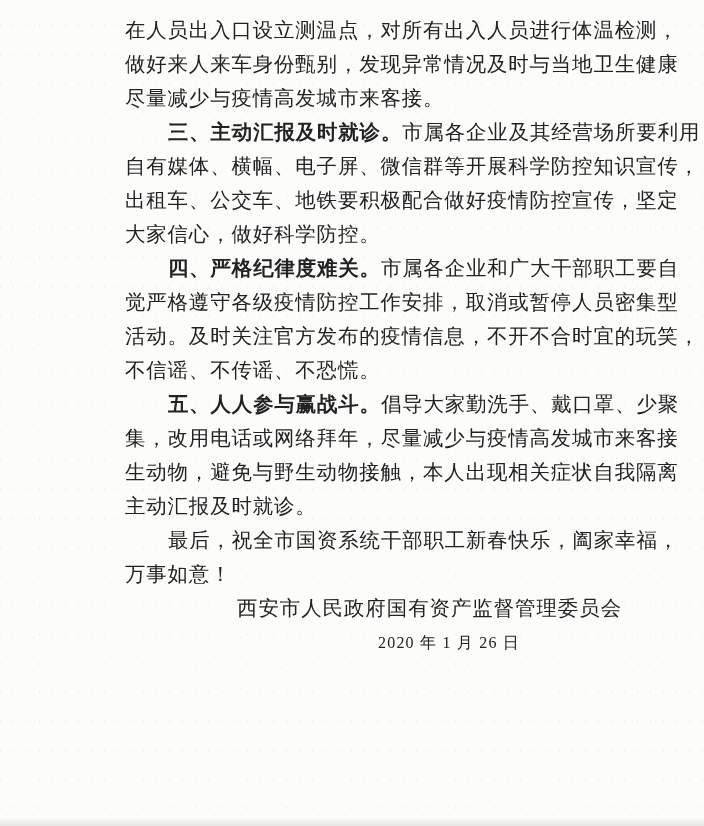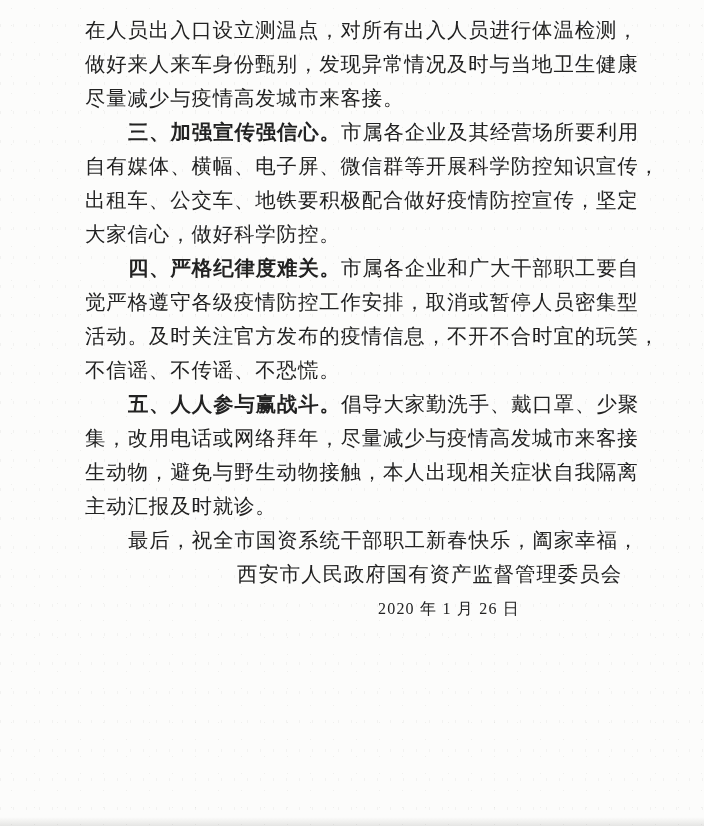--- a/index.html
+++ b/index.html
@@ -45,20 +45,21 @@
     top: 13px;
     width: 566px;
   }
   .line {
     height: 34px;
     line-height: 34px;
     font-size: 20.4px;
     letter-spacing: 0.9px;
     white-space: nowrap;
     color: var(--ink);
+    margin-left: 40px;
   }
   .indent {
     display: inline-block;
     width: 43px;
     height: 1px;
   }
   .lead {
     font-weight: 700;
     font-family: "Liberation Sans", "DejaVu Sans", sans-serif;
     letter-spacing: 0.9px;
@@ -88,32 +89,33 @@
 </style>
 </head>
 <body>
 
 <div class="page">
   <div class="doc-body">
     <div id="doc-lines">
         <div class="line"><span>在人员出入口设立测温点，对所有出入人员进行体温检测，</span></div>
         <div class="line"><span>做好来人来车身份甄别，发现异常情况及时与当地卫生健康</span></div>
         <div class="line"><span>尽量减少与疫情高发城市来客接。</span></div>
-        <div class="line"><span class="indent"></span><span class="lead">三、加强宣传强信心。</span><span>市属各企业及其经营场所要利用</span></div>
+        <div class="line"><span class="indent"></span><span class="lead">三、主动汇报及时就诊。</span><span>市属各企业及其经营场所要利用</span></div>
         <div class="line"><span>自有媒体、横幅、电子屏、微信群等开展科学防控知识宣传，</span></div>
         <div class="line"><span>出租车、公交车、地铁要积极配合做好疫情防控宣传，坚定</span></div>
         <div class="line"><span>大家信心，做好科学防控。</span></div>
         <div class="line"><span class="indent"></span><span class="lead">四、严格纪律度难关。</span><span>市属各企业和广大干部职工要自</span></div>
         <div class="line"><span>觉严格遵守各级疫情防控工作安排，取消或暂停人员密集型</span></div>
         <div class="line"><span>活动。及时关注官方发布的疫情信息，不开不合时宜的玩笑，</span></div>
         <div class="line"><span>不信谣、不传谣、不恐慌。</span></div>
         <div class="line"><span class="indent"></span><span class="lead">五、人人参与赢战斗。</span><span>倡导大家勤洗手、戴口罩、少聚</span></div>
         <div class="line"><span>集，改用电话或网络拜年，尽量减少与疫情高发城市来客接</span></div>
         <div class="line"><span>生动物，避免与野生动物接触，本人出现相关症状自我隔离</span></div>
         <div class="line"><span>主动汇报及时就诊。</span></div>
         <div class="line"><span class="indent"></span><span>最后，祝全市国资系统干部职工新春快乐，阖家幸福，</span></div>
+        <div class="line"><span>万事如意！</span></div>
       </div>
     <div class="signature">
       <div class="sig-org">西安市人民政府国有资产监督管理委员会</div>
       <div class="sig-date">2020 年 1 月 26 日</div>
     </div>
   </div>
 </div>
 
 </body></html>

